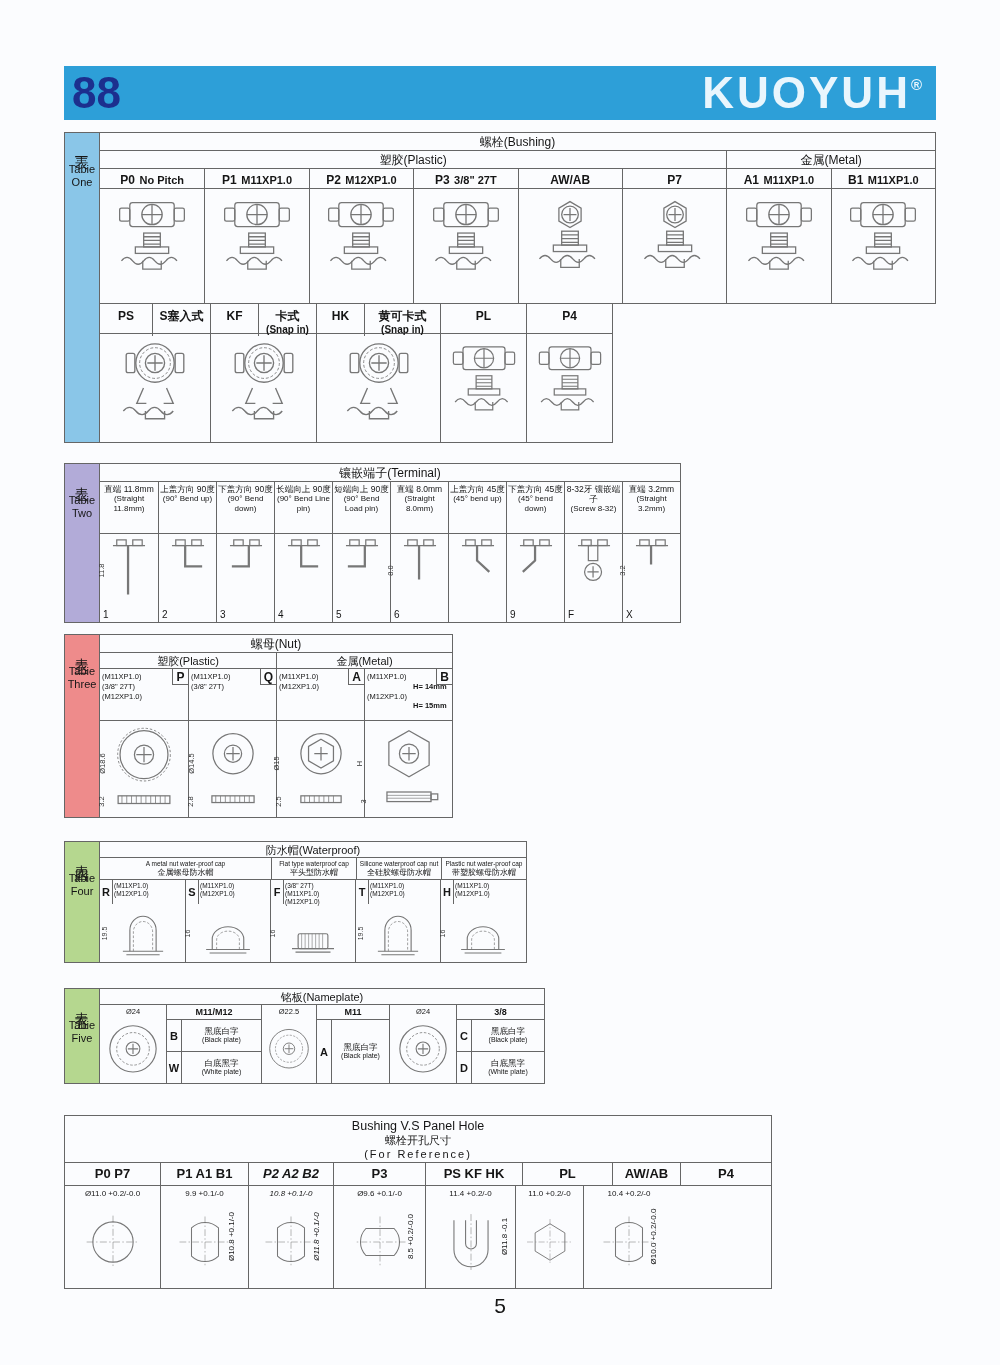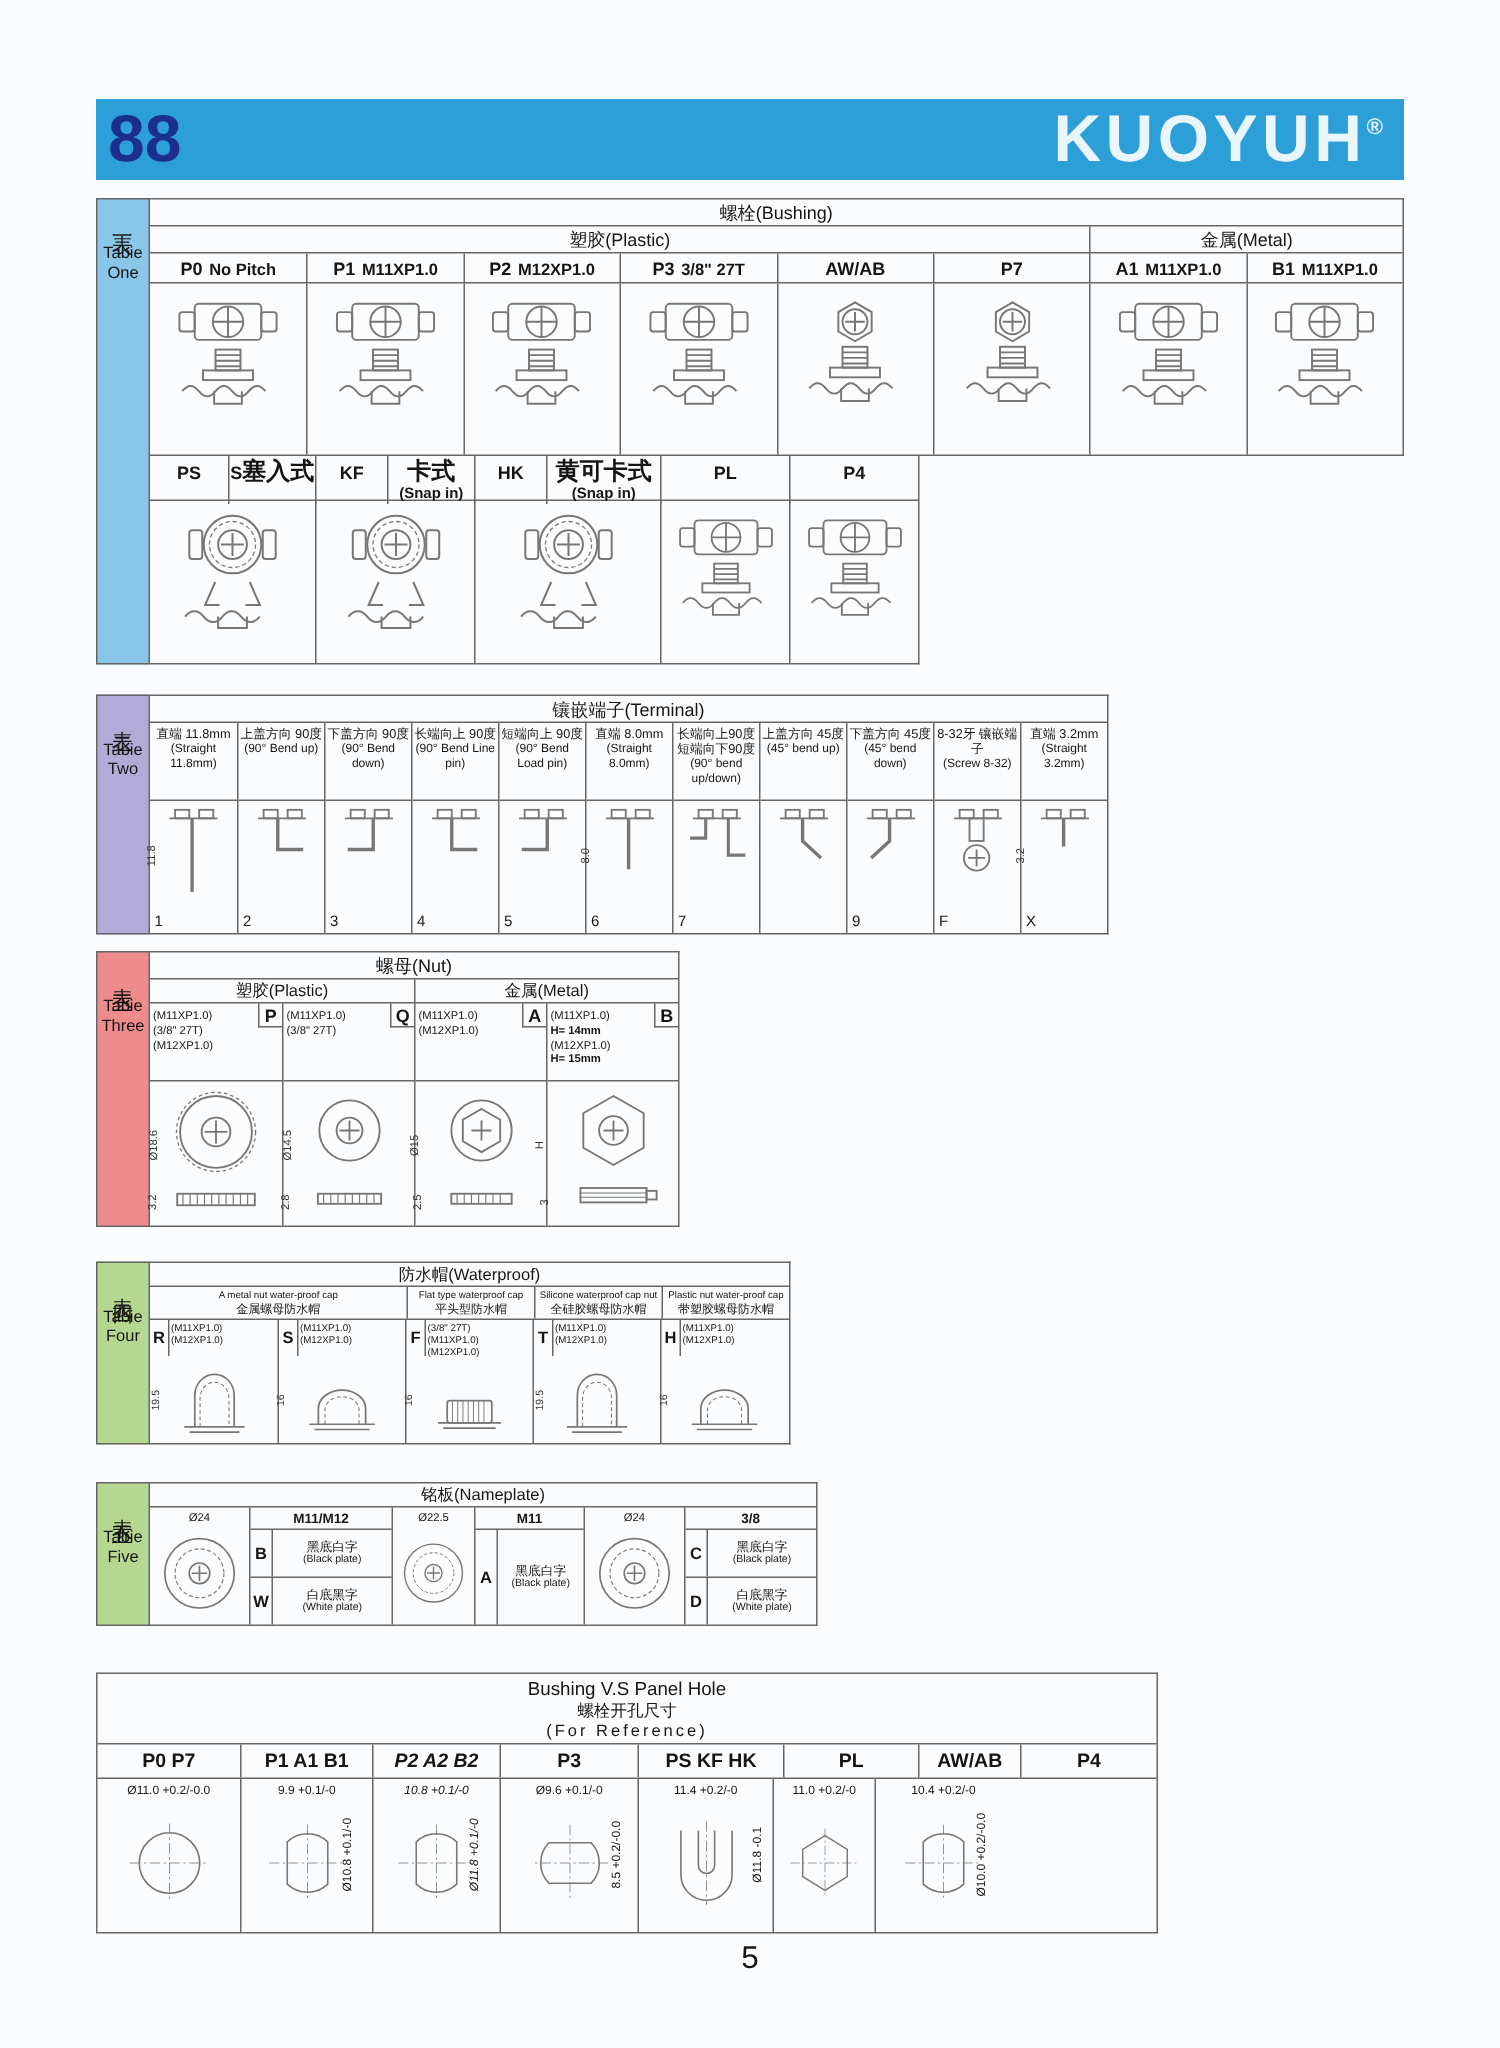--- a/index.html
+++ b/index.html
@@ -33,21 +33,21 @@
   .t1-label .c { font-size:12px; } .t1-label .p { font-size:11px;margin-top:36px; }
   .t1-label + .t1-label { border-left:1px solid #666; }
   .t1-draws { display:grid; grid-template-columns:repeat(8,1fr); height:114px; }
   .t1-draws > div + div { border-left:1px solid #666; }
   .dcell { display:flex; align-items:center; justify-content:center; position:relative; }
   .t1-secB { width:513px; border:1px solid #666; border-top:none; border-left:none; }
   .t1-labels2 { display:grid; grid-template-columns:52px 58px 48px 58px 48px 76px 86px 86px; height:30px; border-bottom:1px solid #666; }
   .t1-label2 { text-align:center; padding-top:2px; line-height:1.15; }
   .t1-label2 + .t1-label2 { border-left:1px solid #666; }
   .t1-label2 .c { font-weight:bold; font-size:12px; }
-  .t1-label2 .cn { font-weight:bold; font-size:16px;font-family:Liberation Serif, serif; }
+  .t1-label2 .cn { font-weight:bold; font-size:12px;font-family:Liberation Serif, serif; }
   .t1-label2 .sub { font-weight:bold; font-size:10px; }
   .t1-draws2 { display:grid; grid-template-columns:110px 106px 124px 86px 86px; height:108px; }
   .t1-draws2 > div + div { border-left:1px solid #666; }
 
   
   .t2-main { border:1px solid #666; border-left:none; width:max-content; }
   .t2-title { height:18px; line-height:18px; font-size:12px; text-align:center; border-bottom:1px solid #666; }
   .t2-cols { display:flex; }
   .t2-col { width:58px; }
   .t2-col + .t2-col { border-left:1px solid #666; }
@@ -61,21 +61,21 @@
   .t3-main { border:1px solid #666; border-left:none; width:max-content; }
   .t3-title { height:18px; line-height:18px; font-size:12px; text-align:center; border-bottom:1px solid #666; }
   .t3-groups { display:grid; grid-template-columns:1fr 1fr; height:16px; border-bottom:1px solid #666; }
   .t3-groups > div { font-size:11px; text-align:center; line-height:16px; }
   .t3-groups > div + div { border-left:1px solid #666; }
   .t3-cols { display:flex; }
   .t3-col { width:88px; }
   .t3-col + .t3-col { border-left:1px solid #666; }
   .t3-spec { height:52px; position:relative; border-bottom:1px solid #666; font-size:7.5px; line-height:1.3; padding:3px 2px; }
   .t3-spec span { display:block; }
-  .t3-spec span.b { font-weight:bold; }
+  .t3-spec span.b { font-weight:bold;margin-left:46px; }
   .t3-spec .letter { position:absolute; top:0; right:0; width:16px; height:16px; border-left:1px solid #666; border-bottom:1px solid #666; font-size:12px; font-weight:bold; text-align:center; line-height:16px; }
   .t3-draw { height:96px; position:relative; display:flex; align-items:center; justify-content:center; }
   .t3-draw .dia { left:-8px; top:38px; }
   .t3-draw .thk { left:-4px; top:76px; }
 
   
   .t4-main { border:1px solid #666; border-left:none; width:max-content; }
   .t4-title { height:16px; line-height:16px; font-size:11px; text-align:center; border-bottom:1px solid #666; }
   .t4-heads { display:grid; grid-template-columns:171px 85px 85px 85px; height:22px; border-bottom:1px solid #666; }
   .t4-head { text-align:center; padding-top:2px; line-height:1.3; }
@@ -530,32 +530,20 @@
           <div class="t2-draw">
               <span class="vdim">8.0</span>
               <svg width="46" height="66" viewBox="0 0 46 70">
                 <use href="#sym-t-short"></use>
               </svg>
             </div>
           <div class="t2-code">6</div>
         </div>
         <div class="t2-col">
           <div class="t2-head">
-              <div class="cn">长端向上90度 短端向下90度</div>
-              <div class="en">(90° bend up/down)</div>
-            </div>
-          <div class="t2-draw">
-              <svg width="46" height="66" viewBox="0 0 46 70">
-                <use href="#sym-t-updown"></use>
-              </svg>
-            </div>
-          <div class="t2-code">7</div>
-        </div>
-        <div class="t2-col">
-          <div class="t2-head">
               <div class="cn">上盖方向 45度</div>
               <div class="en">(45° bend up)</div>
             </div>
           <div class="t2-draw">
               <svg width="46" height="66" viewBox="0 0 46 70">
                 <use href="#sym-t-45R"></use>
               </svg>
             </div>
           <div class="t2-code" ind="table2.cols.7.code"></div>
         </div>

